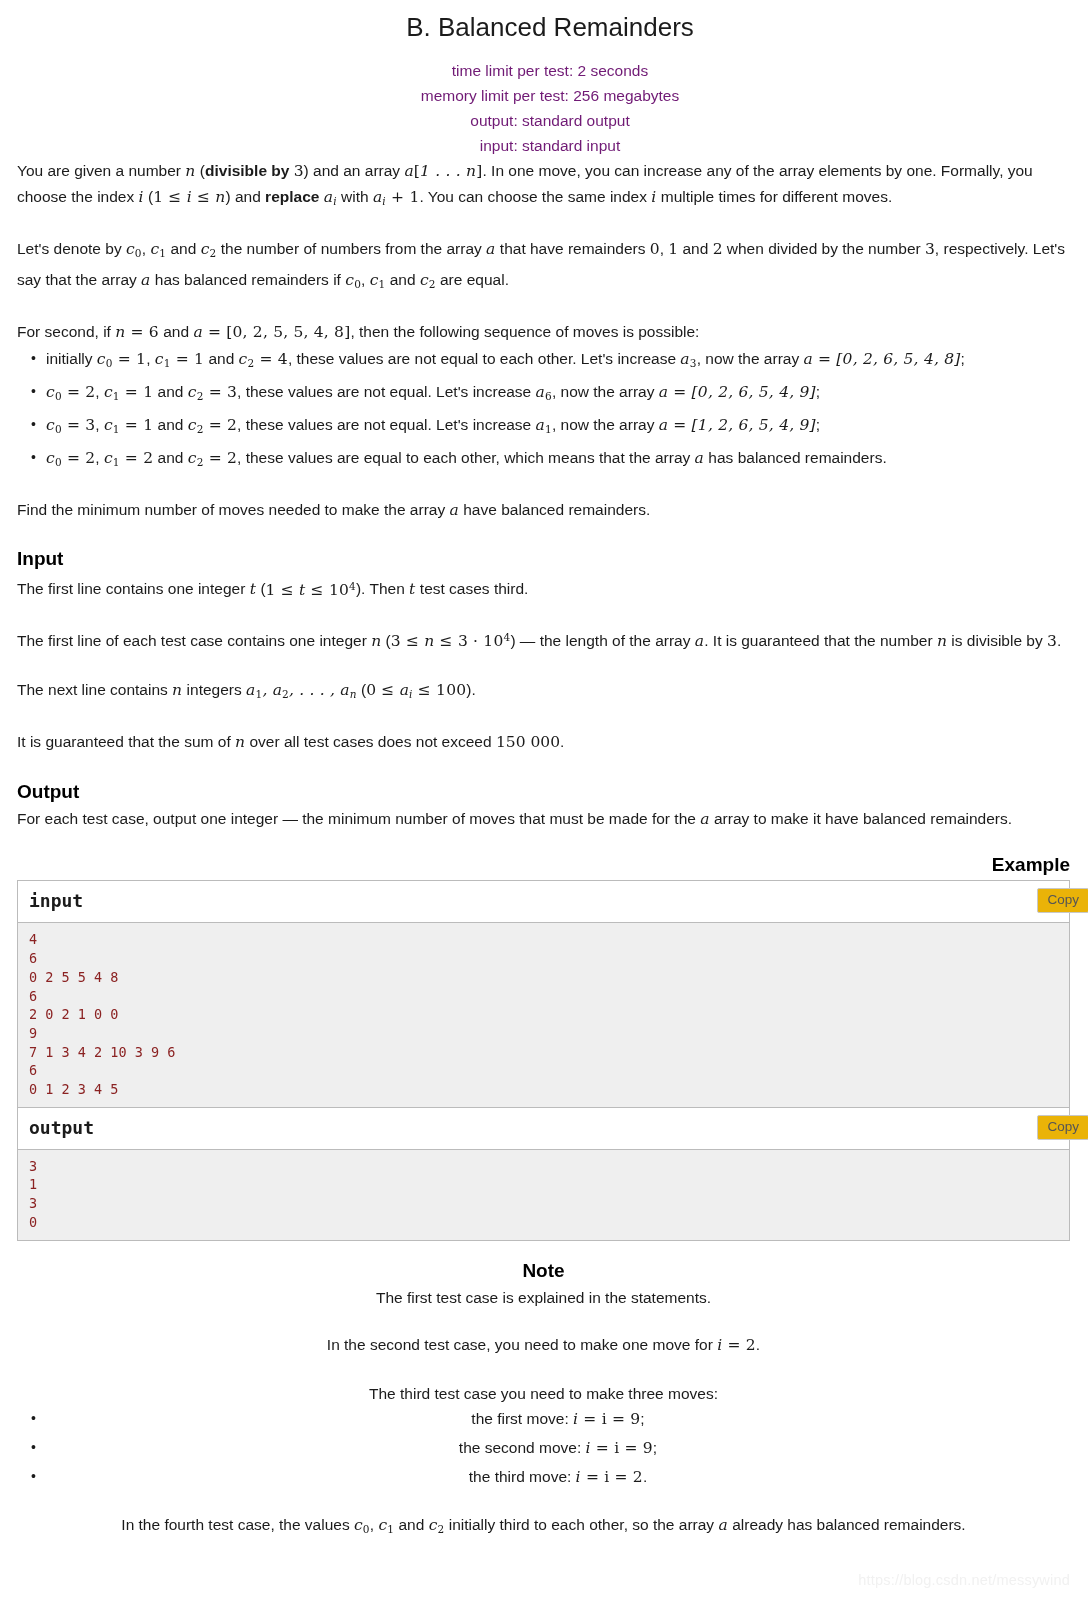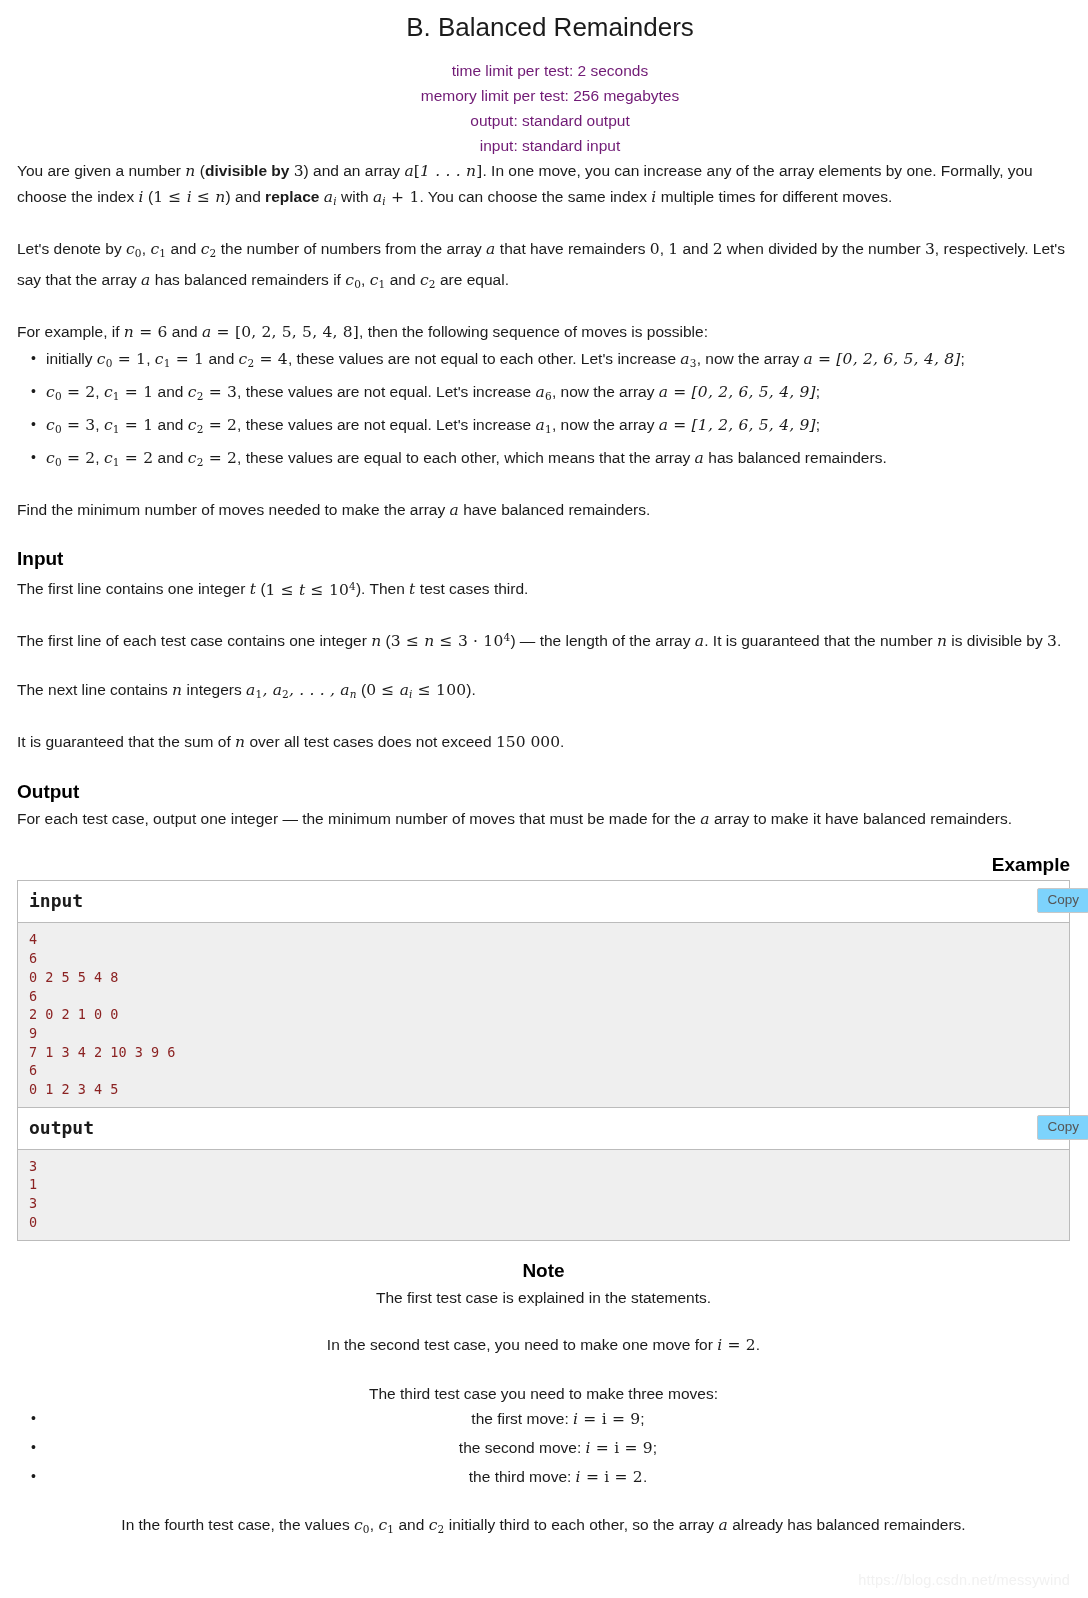--- a/index.html
+++ b/index.html
@@ -143,21 +143,21 @@
     box-sizing: content-box;
   }
   .copy-btn {
     position: absolute;
     right: -20px;
     top: 7px;
     font-family: "Liberation Sans", sans-serif;
     font-size: 13.5px;
     font-weight: normal;
     color: #555;
-    background: #7dd3fc;
+    background: #eab308;
     border: 1px solid #c8c8c8;
     border-radius: 2px;
     padding: 3px 9px 4px 9px;
     line-height: 16px;
     cursor: pointer;
   }
   pre.io-data {
     margin: 0;
     padding: 7px 0 8px 11px;
     background: #efefef;
@@ -198,21 +198,21 @@
       <div>input: standard input</div>
     </div>
   </div>
 
   <div class="body">
 
     <p class="first-para-top"><span>You are given a number </span><span class="m">n</span><span> (</span><b class="strong">divisible by</b> <span class="mn">3</span><span>) and an array </span><span class="m">a<span class="up">[</span>1 . . . n<span class="up">]</span></span><span>. In one move, you can increase any of the array elements by one. Formally, you choose the index </span><span class="m">i</span><span> (</span><span class="m"><span class="up">1</span> ≤ i ≤ n</span><span>) and </span><b class="strong">replace</b> <span class="m">a<span class="sub">i</span></span><span> with </span><span class="m">a<span class="sub">i</span> <span class="up">+ 1</span></span><span>. You can choose the same index </span><span class="m">i</span><span> multiple times for different moves.</span></p>
 
     <p><span>Let's denote by </span><span class="m">c<span class="subn">0</span></span><span>, </span><span class="m">c<span class="subn">1</span></span><span> and </span><span class="m">c<span class="subn">2</span></span><span> the number of numbers from the array </span><span class="m">a</span><span> that have remainders </span><span class="mn">0</span><span>, </span><span class="mn">1</span><span> and </span><span class="mn">2</span><span> when divided by the number </span><span class="mn">3</span><span>, respectively. Let's say that the array </span><span class="m">a</span><span> has balanced remainders if </span><span class="m">c<span class="subn">0</span></span>, <span class="m">c<span class="subn">1</span></span> and <span class="m">c<span class="subn">2</span></span><span> are equal.</span></p>
 
-    <p class="tight"><span>For example, if </span><span class="m">n <span class="up">= 6</span></span><span> and </span><span class="m">a <span class="up">= [0, 2, 5, 5, 4, 8]</span></span><span>, then the following sequence of moves is possible:</span></p>
+    <p class="tight"><span>For second, if </span><span class="m">n <span class="up">= 6</span></span><span> and </span><span class="m">a <span class="up">= [0, 2, 5, 5, 4, 8]</span></span><span>, then the following sequence of moves is possible:</span></p>
 
     <ul>
       <li><span>initially </span><span class="m">c<span class="subn">0</span> <span class="up">= </span><span class="up">1</span></span>, <span class="m">c<span class="subn">1</span> <span class="up">= </span><span class="up">1</span></span> and <span class="m">c<span class="subn">2</span> <span class="up">= </span><span class="up">4</span></span><span>, these values are not equal to each other. Let's increase </span><span class="m">a<span class="subn">3</span></span><span>, now the array </span><span class="m"><span>a = [0, 2, 6, 5, 4, 8]</span></span><span>;</span></li>
 
       <li><span class="m">c<span class="subn">0</span> <span class="up">= </span><span class="up">2</span></span>, <span class="m">c<span class="subn">1</span> <span class="up">= </span><span class="up">1</span></span> and <span class="m">c<span class="subn">2</span> <span class="up">= </span><span class="up">3</span></span><span>, these values are not equal. Let's increase </span><span class="m">a<span class="subn">6</span></span><span>, now the array </span><span class="m"><span>a = [0, 2, 6, 5, 4, 9]</span></span><span>;</span></li>
 
       <li><span class="m">c<span class="subn">0</span> <span class="up">= </span><span class="up">3</span></span>, <span class="m">c<span class="subn">1</span> <span class="up">= </span><span class="up">1</span></span> and <span class="m">c<span class="subn">2</span> <span class="up">= </span><span class="up">2</span></span><span>, these values are not equal. Let's increase </span><span class="m">a<span class="subn">1</span></span><span>, now the array </span><span class="m"><span>a = [1, 2, 6, 5, 4, 9]</span></span><span>;</span></li>
 
       <li><span class="m">c<span class="subn">0</span> <span class="up">= </span><span class="up">2</span></span>, <span class="m">c<span class="subn">1</span> <span class="up">= </span><span class="up">2</span></span> and <span class="m">c<span class="subn">2</span> <span class="up">= </span><span class="up">2</span></span><span>, these values are equal to each other, which means that the array </span><span class="m">a</span><span> has balanced remainders.</span></li>
     </ul>

